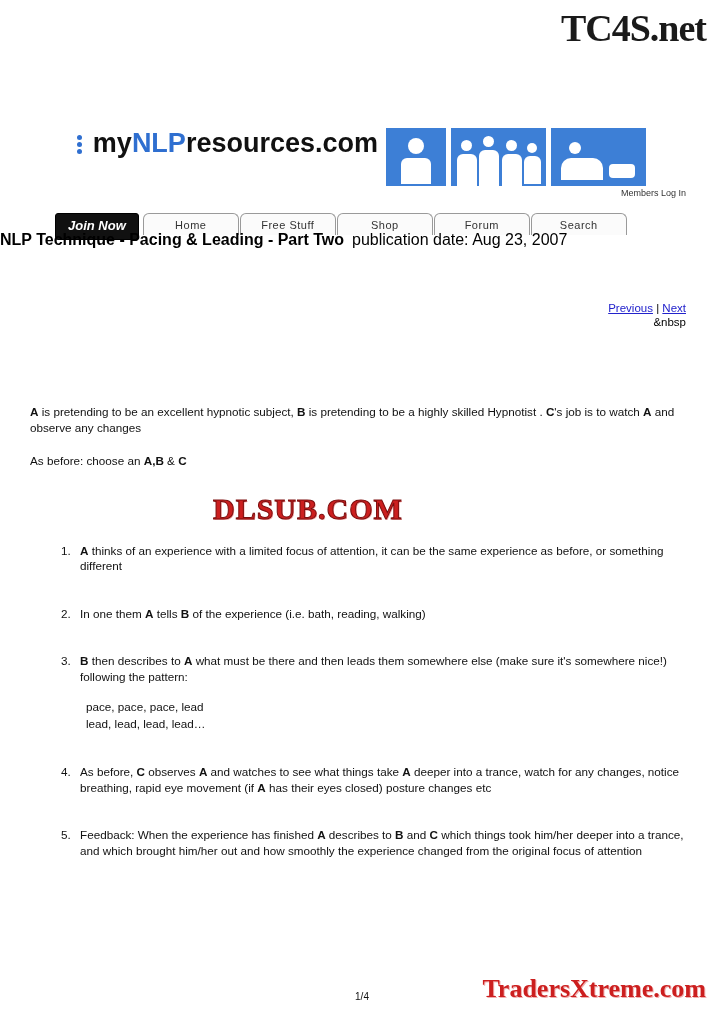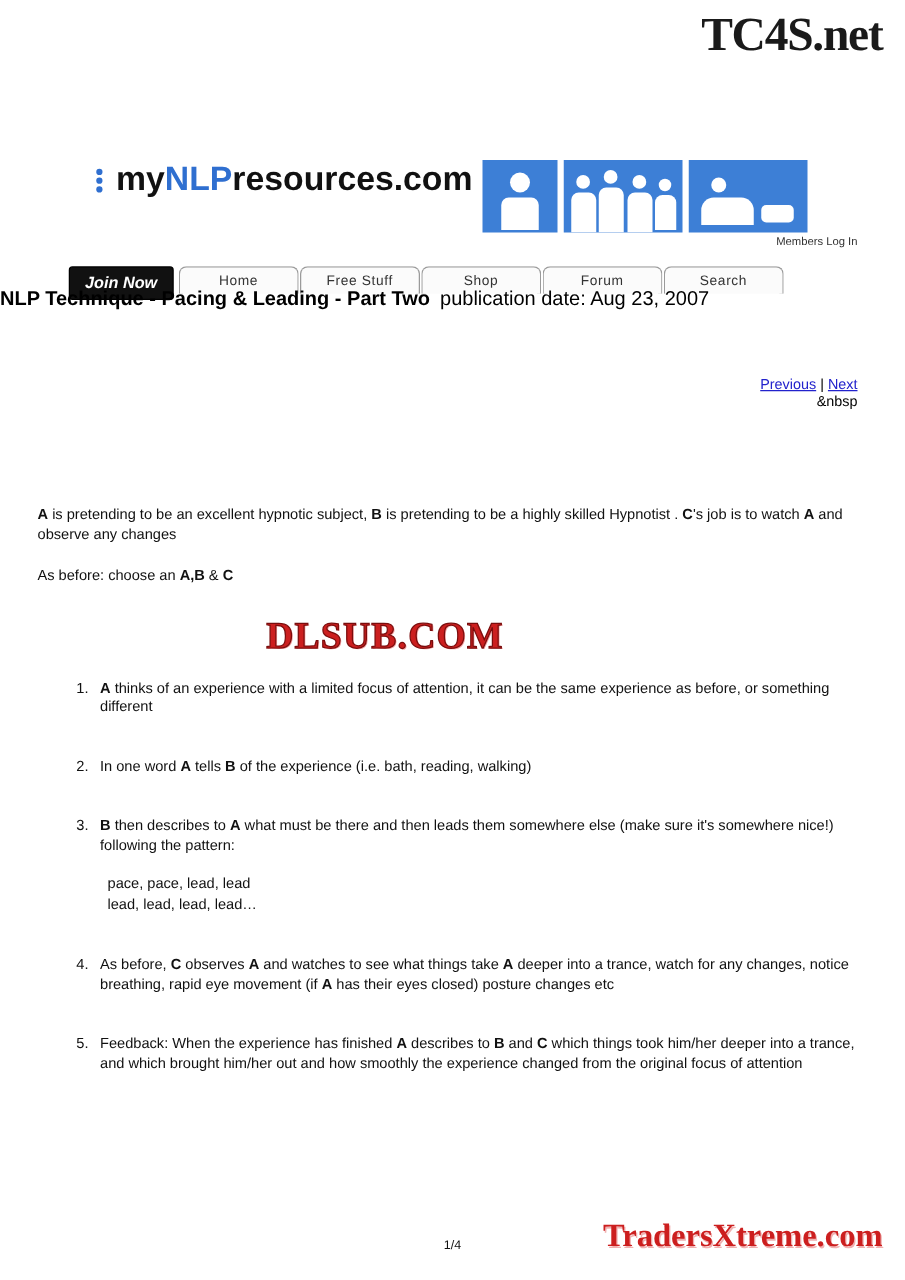--- a/index.html
+++ b/index.html
@@ -311,26 +311,26 @@
 
   <div class="para">
     <span>As before: choose an </span><b>A,B</b><span> &amp; </span><b>C</b>
   </div>
 
   <ol class="steps" style="margin-top:74px;">
     <li>
       <span></span><b>A</b><span> thinks of an experience with a limited focus of attention, it can be the same experience as before, or something different</span>
     </li>
     <li>
-      <span>In one word </span><b>A</b><span> tells </span><b>B</b><span> of the experience (i.e. bath, reading, walking)</span>
+      <span>In one them </span><b>A</b><span> tells </span><b>B</b><span> of the experience (i.e. bath, reading, walking)</span>
     </li>
     <li>
       <span></span><b>B</b><span> then describes to </span><b>A</b><span> what must be there and then leads them somewhere else (make sure it's somewhere nice!) following the pattern:</span>
       <div class="pattern">
-        <div>pace,  pace,  lead,  lead</div>
+        <div>pace,  pace,  pace,  lead</div>
         <div>lead,  lead,  lead,  lead…</div>
       </div>
     </li>
     <li style="margin-top:28px;">
       <span>As before, </span><b>C</b><span> observes </span><b>A</b><span> and watches to see what things take </span><b>A</b><span> deeper into a trance, watch for any changes, notice breathing, rapid eye movement (if </span><b>A</b><span> has their eyes closed) posture changes etc</span>
     </li>
     <li>
       <span>Feedback: When the experience has finished </span><b>A</b><span> describes to </span><b>B</b><span> and </span><b>C</b><span> which things took him/her deeper into a trance, and which brought him/her out and how smoothly the experience changed from the original focus of attention</span>
     </li>
   </ol>

